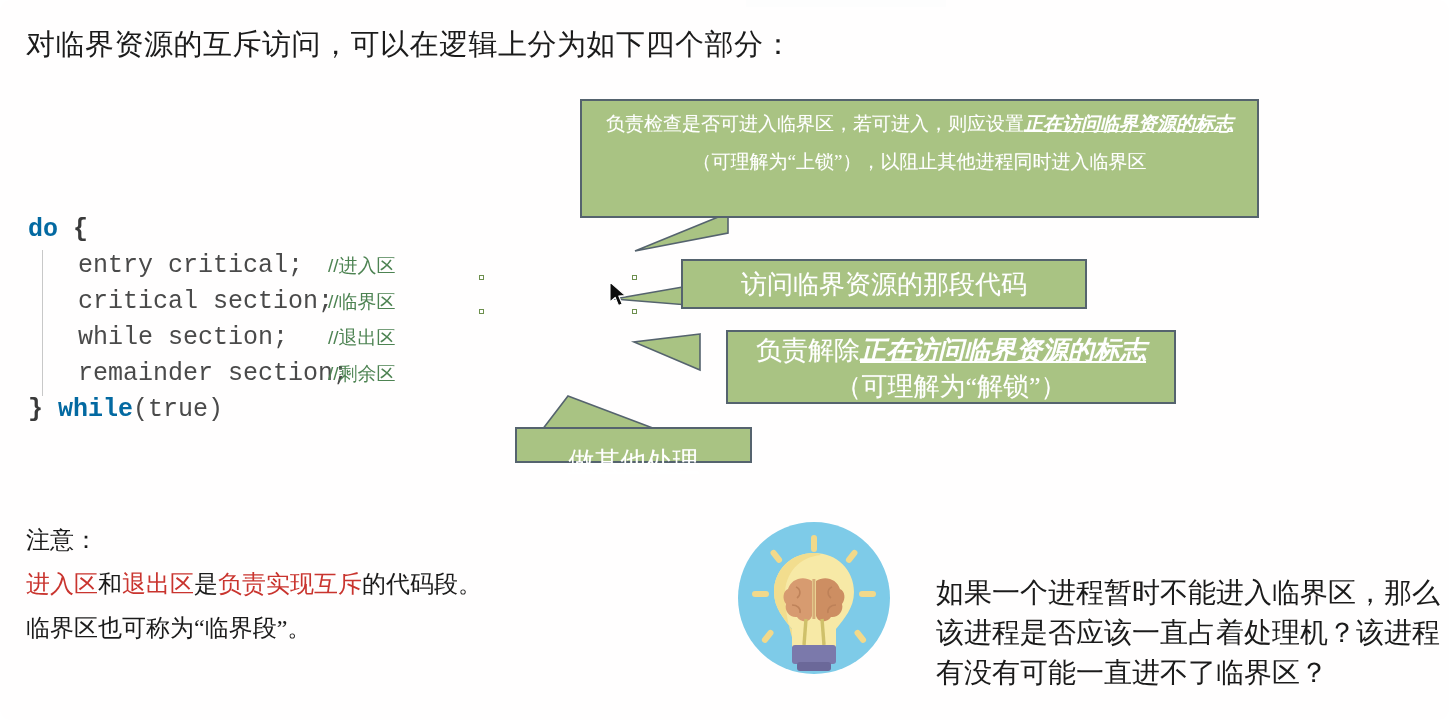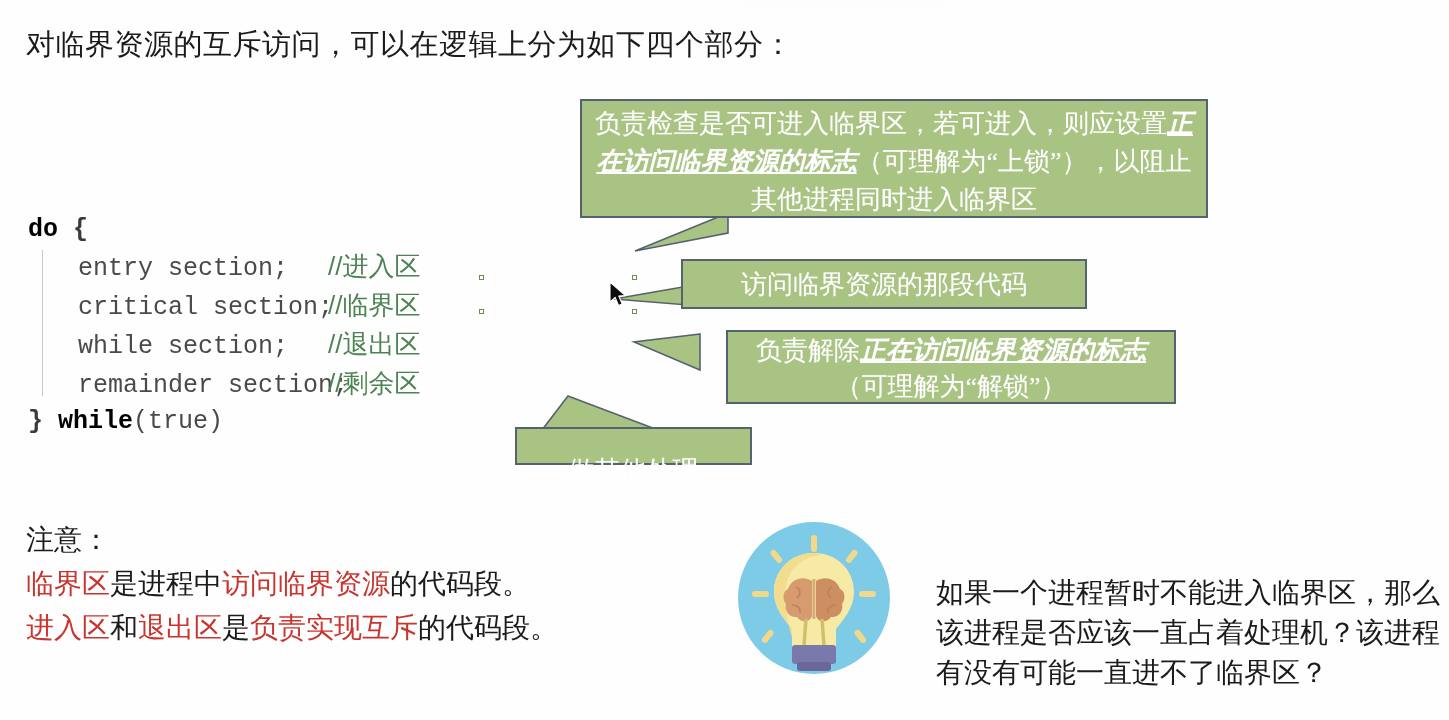--- a/index.html
+++ b/index.html
@@ -36,41 +36,41 @@
     position: absolute;
     left: 28px;
     top: 212px;
     font-family: "Liberation Mono", "DejaVu Sans Mono", monospace;
     font-size: 25px;
     line-height: 36px;
     color: #4a4a4a;
   }
   .code-line { white-space: pre; position: relative; }
   .kw {
-    color: #000000;
+    color: #0369a1;
     font-weight: bold;
   }
   .brace { color: #3a3a3a; font-weight: bold; }
   .code-inner {
     position: relative;
     padding-left: 0;
   }
   .indent-guide {
     position: absolute;
     left: 14px;
     top: 38px;
     width: 1px;
     height: 146px;
     background: #c8c8c8;
   }
   .code-stmt { display: inline-block; width: 300px; padding-left: 50px; box-sizing: border-box; }
   .cmt {
     color: #4d8352;
     font-family: "Liberation Sans", "DejaVu Sans", sans-serif;
-    font-size: 26px;
+    font-size: 19px;
   }
 
   
   .callout {
     position: absolute;
     background: #a9c383;
     border: 2px solid #55636e;
     box-sizing: border-box;
     color: #ffffff;
     font-family: "Liberation Serif", "DejaVu Serif", serif;
@@ -79,23 +79,23 @@
   }
   .callout .em {
     font-style: italic;
     font-weight: bold;
     text-decoration: underline;
   }
 
   #callout-entry {
     left: 580px;
     top: 99px;
-    width: 628px;
+    width: 679px;
     height: 119px;
-    font-size: 26px;
+    font-size: 19px;
     line-height: 38px;
     padding: 4px 12px 0 12px;
   }
   #callout-critical {
     left: 681px;
     top: 259px;
     width: 406px;
     height: 50px;
     font-size: 26px;
     line-height: 47px;
@@ -111,37 +111,37 @@
     padding: 1px 10px 0 10px;
     margin-left: 36px;
   }
   #callout-remainder {
     left: 515px;
     top: 427px;
     width: 237px;
     height: 36px;
     font-size: 26px;
     line-height: 50px;
-    padding: 17px 8px;
+    padding: 8px 8px;
     text-decoration: underline;
   }
 
   
   .tail {
     position: absolute;
     overflow: visible;
     pointer-events: none;
   }
 
   
   .notes {
     position: absolute;
     left: 26px;
     top: 518px;
-    font-size: 28px;
+    font-size: 24px;
     line-height: 44px;
     color: #1b1b1b;
     white-space: nowrap;
     font-family: Liberation Serif, serif;
   }
   .red { color: #c9342e; }
 
   
   .question {
     position: absolute;
@@ -199,21 +199,21 @@
   <div class="top-ghost"></div>
 
   <div class="heading">对临界资源的互斥访问，可以在逻辑上分为如下四个部分：</div>
 
   <div class="code-block">
     <div class="code-inner">
       <div class="indent-guide"></div>
 
       <div class="code-line"><span class="kw">do</span><span class="brace"> </span><span class="brace">{</span></div>
 
-      <div class="code-line"><span class="code-stmt">entry section;</span><span class="cmt">//进入区</span></div>
+      <div class="code-line"><span class="code-stmt">entry critical;</span><span class="cmt">//进入区</span></div>
 
       <div class="code-line"><span class="code-stmt">critical section;</span><span class="cmt">//临界区</span></div>
 
       <div class="code-line"><span class="code-stmt">while section;</span><span class="cmt">//退出区</span></div>
 
       <div class="code-line"><span class="code-stmt">remainder section;</span><span class="cmt">//剩余区</span></div>
 
       <div class="code-line"><span class="brace">}</span><span class="brace"> </span><span class="kw">while</span><span>(true)</span></div>
     </div>
   </div>
@@ -246,22 +246,22 @@
   <div class="callout" id="callout-exit"><span>负责解除</span><span class="em">正在访问临界资源的标志</span><span>（可理解为“解锁”）</span></div>
 
   <div class="callout" id="callout-remainder"><span>做其他处理</span></div>
 
   <svg class="cursor" viewBox="0 0 20 28">
     <polygon points="1,1 1,21 6.2,16.4 9.6,24.6 13.2,23 9.8,15 16.4,14.6" fill="#0d0d0d" stroke="#ffffff" stroke-width="1.1" stroke-linejoin="round"></polygon>
   </svg>
 
   <div class="notes">
     <div>注意：</div>
-    <div><span class="red">临界区</span><span>是进程中</span><span class="red">访问临界资源</span><span>的代码段。</span></div>
     <div><span class="red">进入区</span><span>和</span><span class="red">退出区</span><span>是</span><span class="red">负责实现互斥</span><span>的代码段。</span></div>
+    <div>临界区也可称为“临界段”。</div>
   </div>
 
   <svg class="bulb" viewBox="0 0 158 158">
     <circle cx="79" cy="79" r="76" fill="#7ecbe8"></circle>
 
     <g fill="#f2d98a">
       <rect x="76" y="16" width="6" height="17" rx="3"></rect>
       <rect x="38" y="30" width="6" height="15" rx="3" transform="rotate(-38 41 37)"></rect>
       <rect x="114" y="30" width="6" height="15" rx="3" transform="rotate(38 117 37)"></rect>
       <rect x="17" y="72" width="17" height="6" rx="3"></rect>

